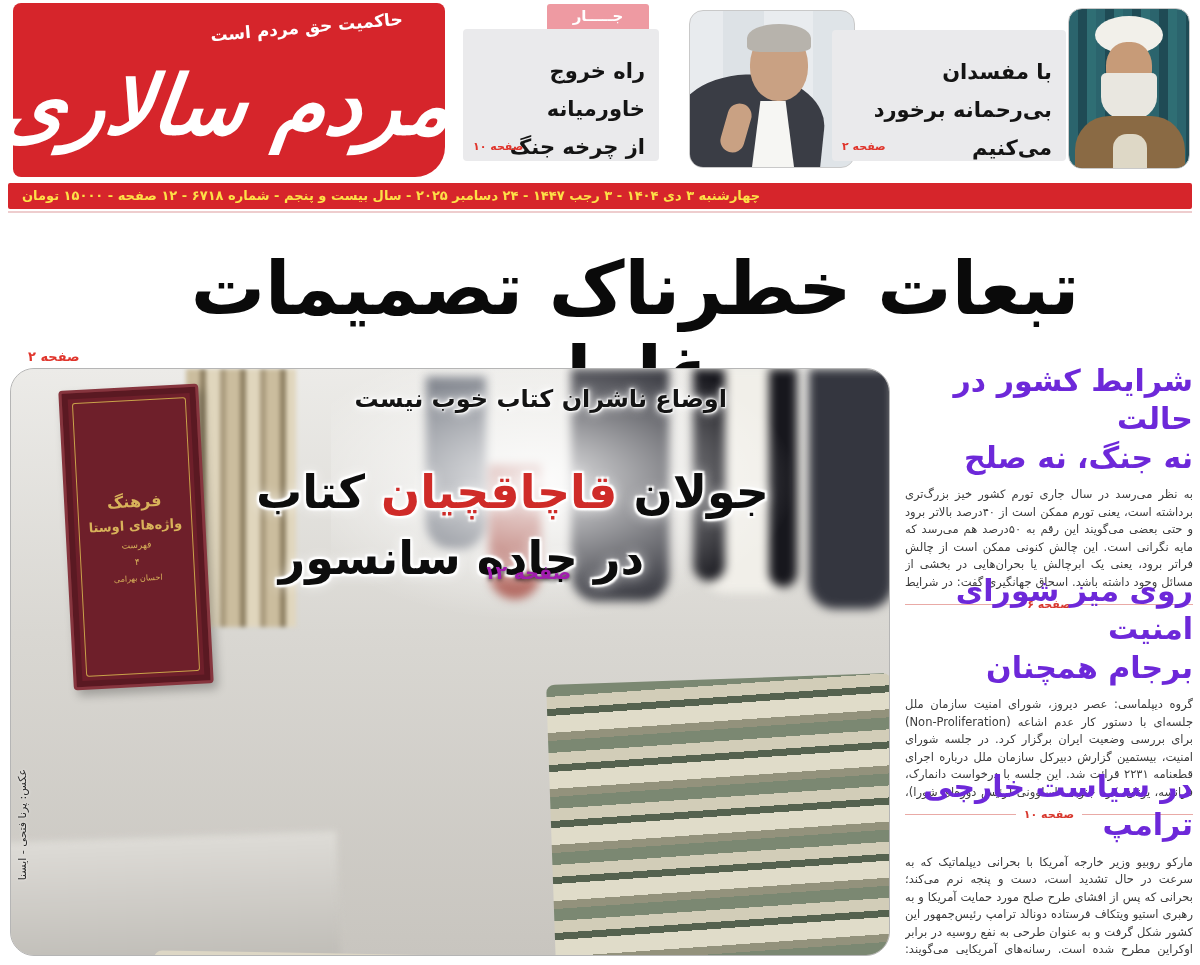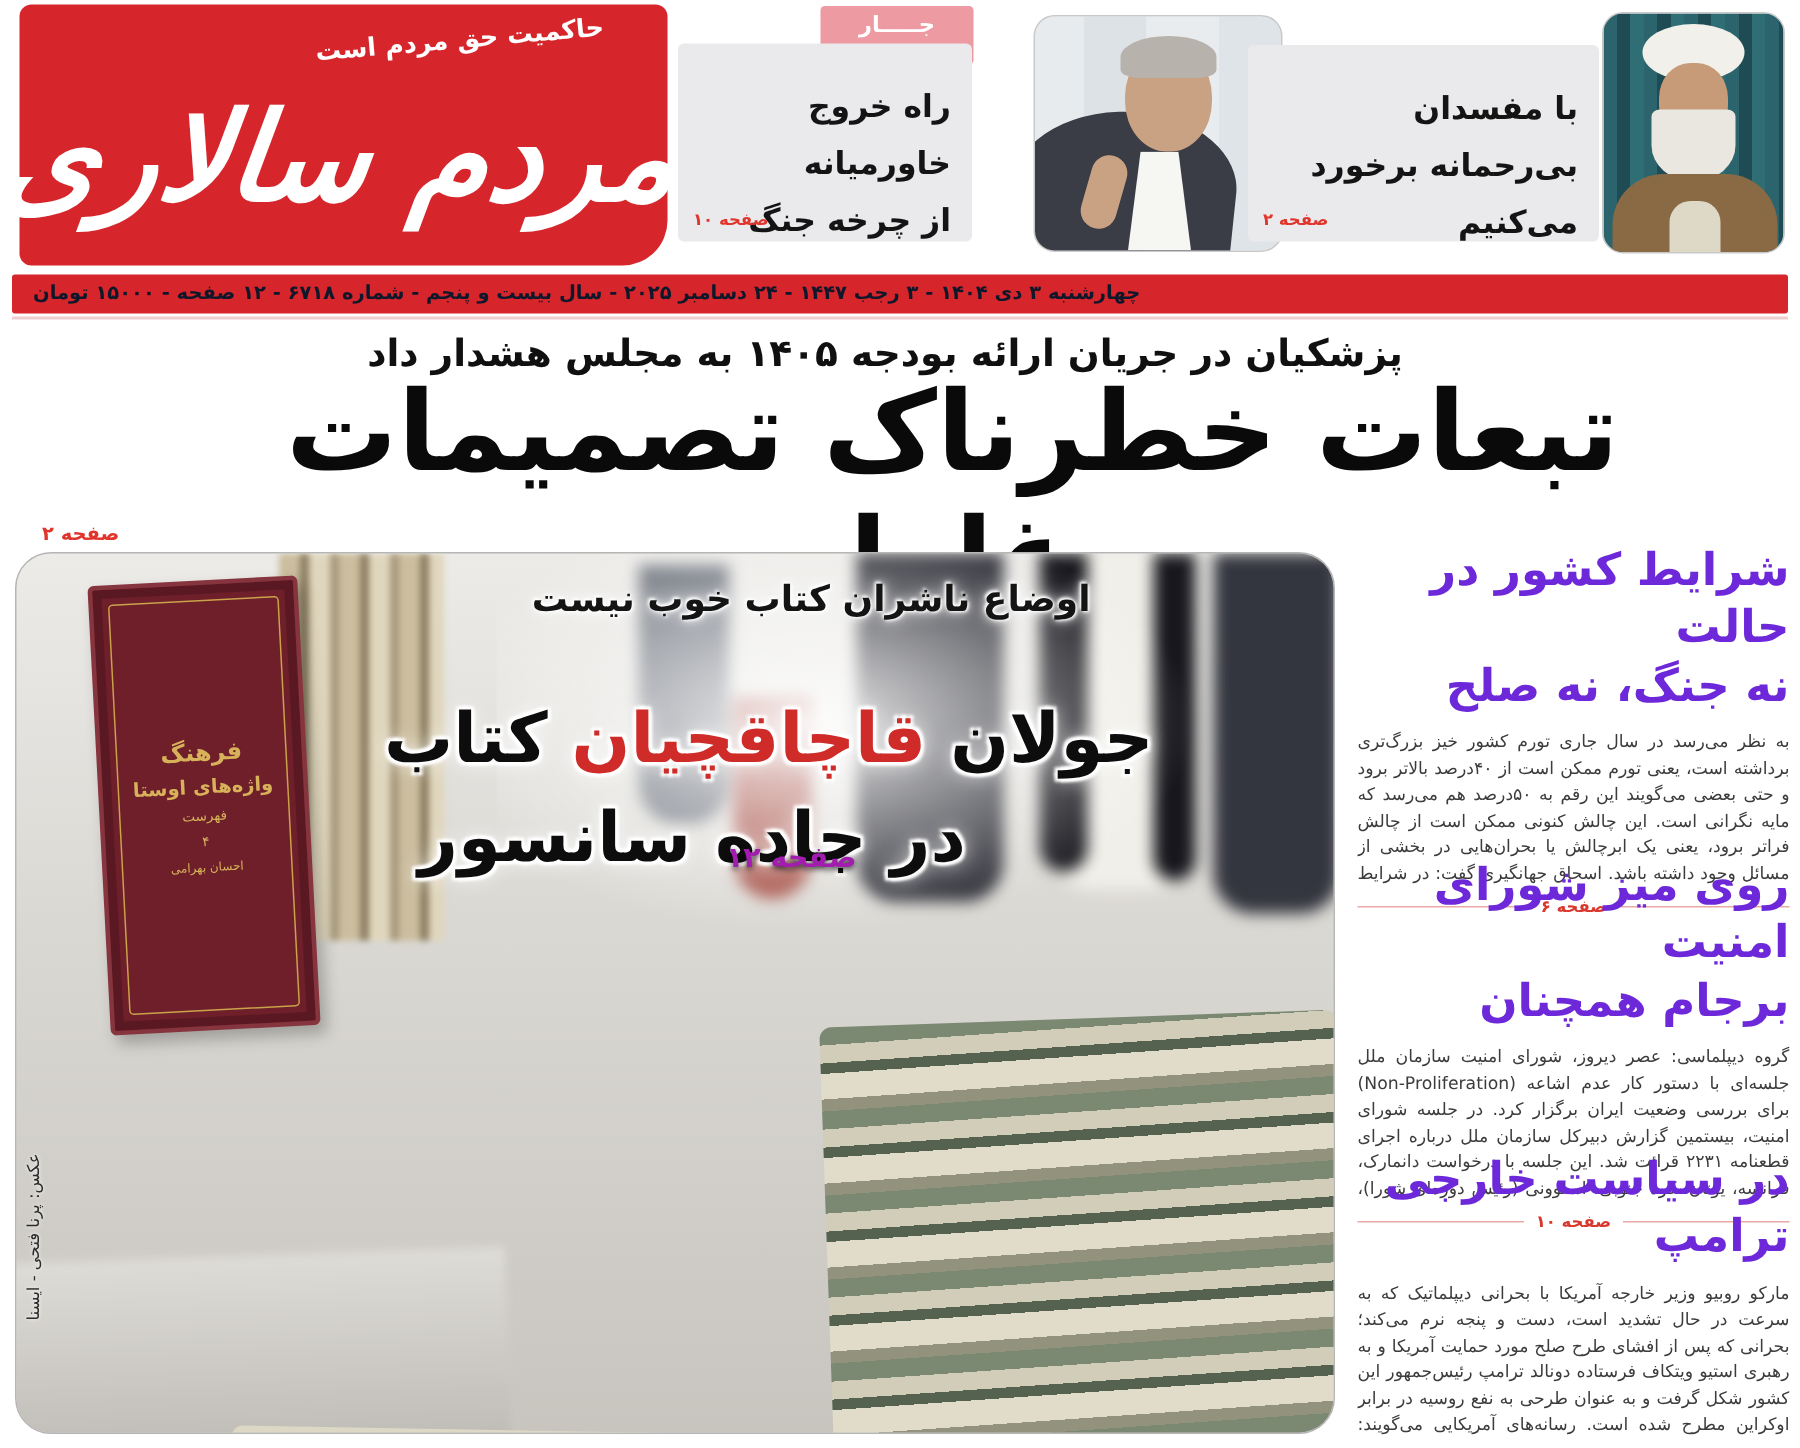--- a/index.html
+++ b/index.html
@@ -29,21 +29,21 @@
     background:#ee9aa2; color:#fff; font-size:15px; font-weight:bold;
     text-align:center; line-height:25px; border-radius:3px; direction:rtl;
   }
   .tab-jar::after {
     content:""; position:absolute; left:12px; bottom:-9px;
     border:6px solid transparent; border-top-color:#ee9aa2; border-left-color:#ee9aa2;
   }
   .teaser-box {
     position:absolute; background:#eaeaec; border-radius:4px;
   }
-  .teaser-box.mid   { left:452px; top:29px;  width:196px; height:132px; }
+  .teaser-box.mid   { left:463px; top:29px;  width:196px; height:132px; }
   .teaser-box.right { left:832px; top:30px;  width:234px; height:131px; }
   .teaser-title {
     padding:24px 14px 0 8px; text-align:right; direction:rtl;
     font-size:21px; font-weight:bold; color:#141414; line-height:1.8;
   }
   .teaser-pageref {
     position:absolute; left:10px; bottom:8px; color:#e0352c;
     font-size:11px; font-weight:bold; direction:rtl;
   }
   
@@ -65,21 +65,21 @@
   .c-beard  { top:64px; left:32px; width:56px; height:48px; background:#e9e7e0; border-radius:10% 10% 50% 50%; }
   .c-robe   { bottom:0; left:6px;  width:110px; height:52px; background:#8a6a44; border-radius:34px 34px 0 0; }
   .c-inner  { bottom:0; left:44px; width:34px; height:34px; background:#ded8c6; border-radius:14px 14px 0 0; }
   
   .date-strip {
     position:absolute; left:8px; top:183px; width:1184px; height:26px;
     background:#d6252b; border-radius:2px;
   }
   .date-text {
     position:absolute; left:14px; top:0; height:26px; line-height:26px;
-    color:#0f172a; font-size:13px; font-weight:bold; direction:rtl; white-space:nowrap;
+    color:#fde047; font-size:13px; font-weight:bold; direction:rtl; white-space:nowrap;
   }
   .date-underline { position:absolute; left:8px; top:211px; width:1184px; height:2px; background:#eecdce; }
   
   .kicker {
     position:absolute; left:150px; top:221px; width:880px; text-align:center;
     font-size:25px; font-weight:bold; color:#101010; direction:rtl;
   }
   .headline {
     position:absolute; left:110px; top:246px; width:1050px; text-align:center;
     font-size:74px; font-weight:bold; color:#0a0a0a; direction:rtl; line-height:1.15;
@@ -215,21 +215,20 @@
     <div class="c-beard"></div>
     <div class="c-robe"></div>
     <div class="c-inner"></div>
   </div>
 
   <div class="date-strip">
     <div class="date-text">چهارشنبه ۳ دی ۱۴۰۴ - ۳ رجب ۱۴۴۷ - ۲۴ دسامبر ۲۰۲۵ - سال بیست و پنجم - شماره ۶۷۱۸ - ۱۲ صفحه - ۱۵۰۰۰ تومان</div>
   </div>
   <div class="date-underline"></div>
 
-  <div class="kicker">پزشکیان در جریان ارائه بودجه ۱۴۰۵ به مجلس هشدار داد</div>
   <div class="headline">تبعات خطرناک تصمیمات غلط</div>
   <div class="lead-pageref">صفحه ۲</div>
 
   <div class="main-photo">
     <div class="ph-bg"></div>
     <div class="ph-crowd">
       <div class="fg-a"></div>
       <div class="fg-b"></div>
       <div class="fg-c"></div>
       <div class="fg-sh"></div>

